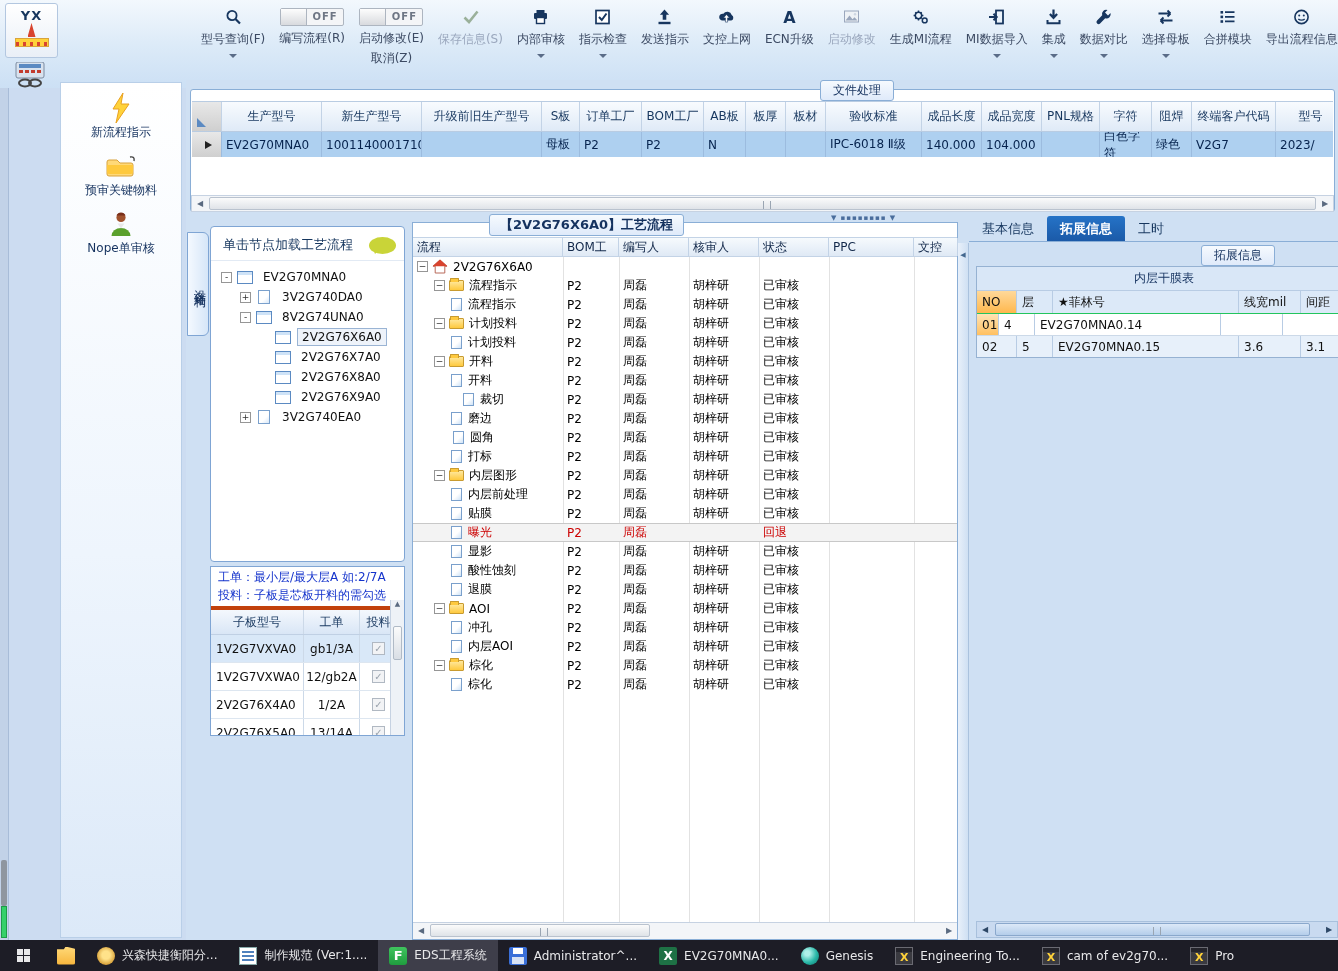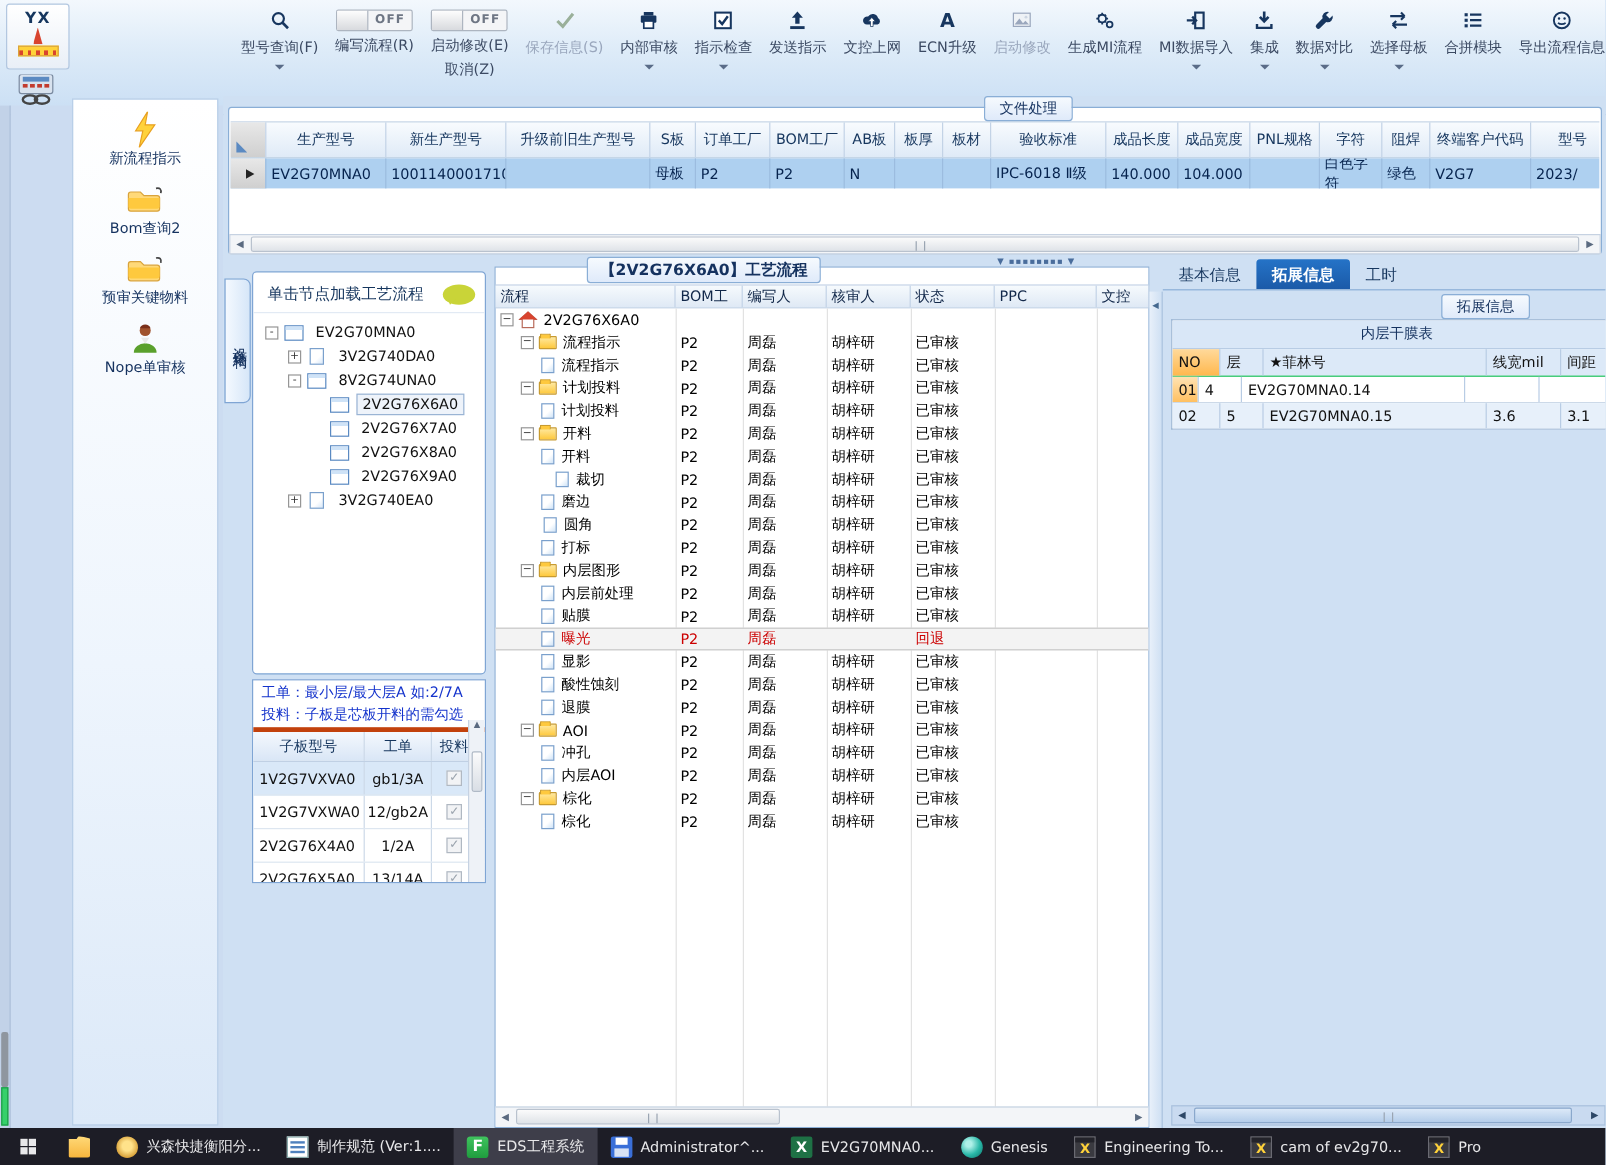--- a/index.html
+++ b/index.html
@@ -359,30 +359,20 @@
 </div>
 <div class="sidebar">
   <div class="side-panel" id="side-panel">
       <div class="side-item">
      <div class="sic">
           <svg width="24" height="30" viewBox="0 0 24 30">
             <polygon points="14,0 4,16 10,16 7,30 20,11 12,11" fill="#ffd23a" stroke="#e8a020"></polygon>
           </svg>
         </div>
      <div>新流程指示</div>
-      </div>
-      <div class="side-item">
-     <div class="sic">
-          <svg width="32" height="24" viewBox="0 0 32 24">
-            <path d="M2 8 a2 2 0 0 1 2-2 h8 l3 3 h11 a2 2 0 0 1 2 2 v9 a2 2 0 0 1-2 2 H4 a2 2 0 0 1-2-2 Z" fill="#ffd978" stroke="#d9a33c"></path>
-            <path d="M2 11 h26 v7 a2 2 0 0 1-2 2 H4 a2 2 0 0 1-2-2 Z" fill="#fec93e"></path>
-            <path d="M25 3 q5 -1 4 4" stroke="#444" fill="none" stroke-width="1.4"></path>
-          </svg>
-        </div>
-     <div>Bom查询2</div>
       </div>
       <div class="side-item">
      <div class="sic">
           <svg width="32" height="24" viewBox="0 0 32 24">
             <path d="M2 8 a2 2 0 0 1 2-2 h8 l3 3 h11 a2 2 0 0 1 2 2 v9 a2 2 0 0 1-2 2 H4 a2 2 0 0 1-2-2 Z" fill="#ffd978" stroke="#d9a33c"></path>
             <path d="M2 11 h26 v7 a2 2 0 0 1-2 2 H4 a2 2 0 0 1-2-2 Z" fill="#fec93e"></path>
             <path d="M25 3 q5 -1 4 4" stroke="#444" fill="none" stroke-width="1.4"></path>
           </svg>
         </div>
      <div>预审关键物料</div>

